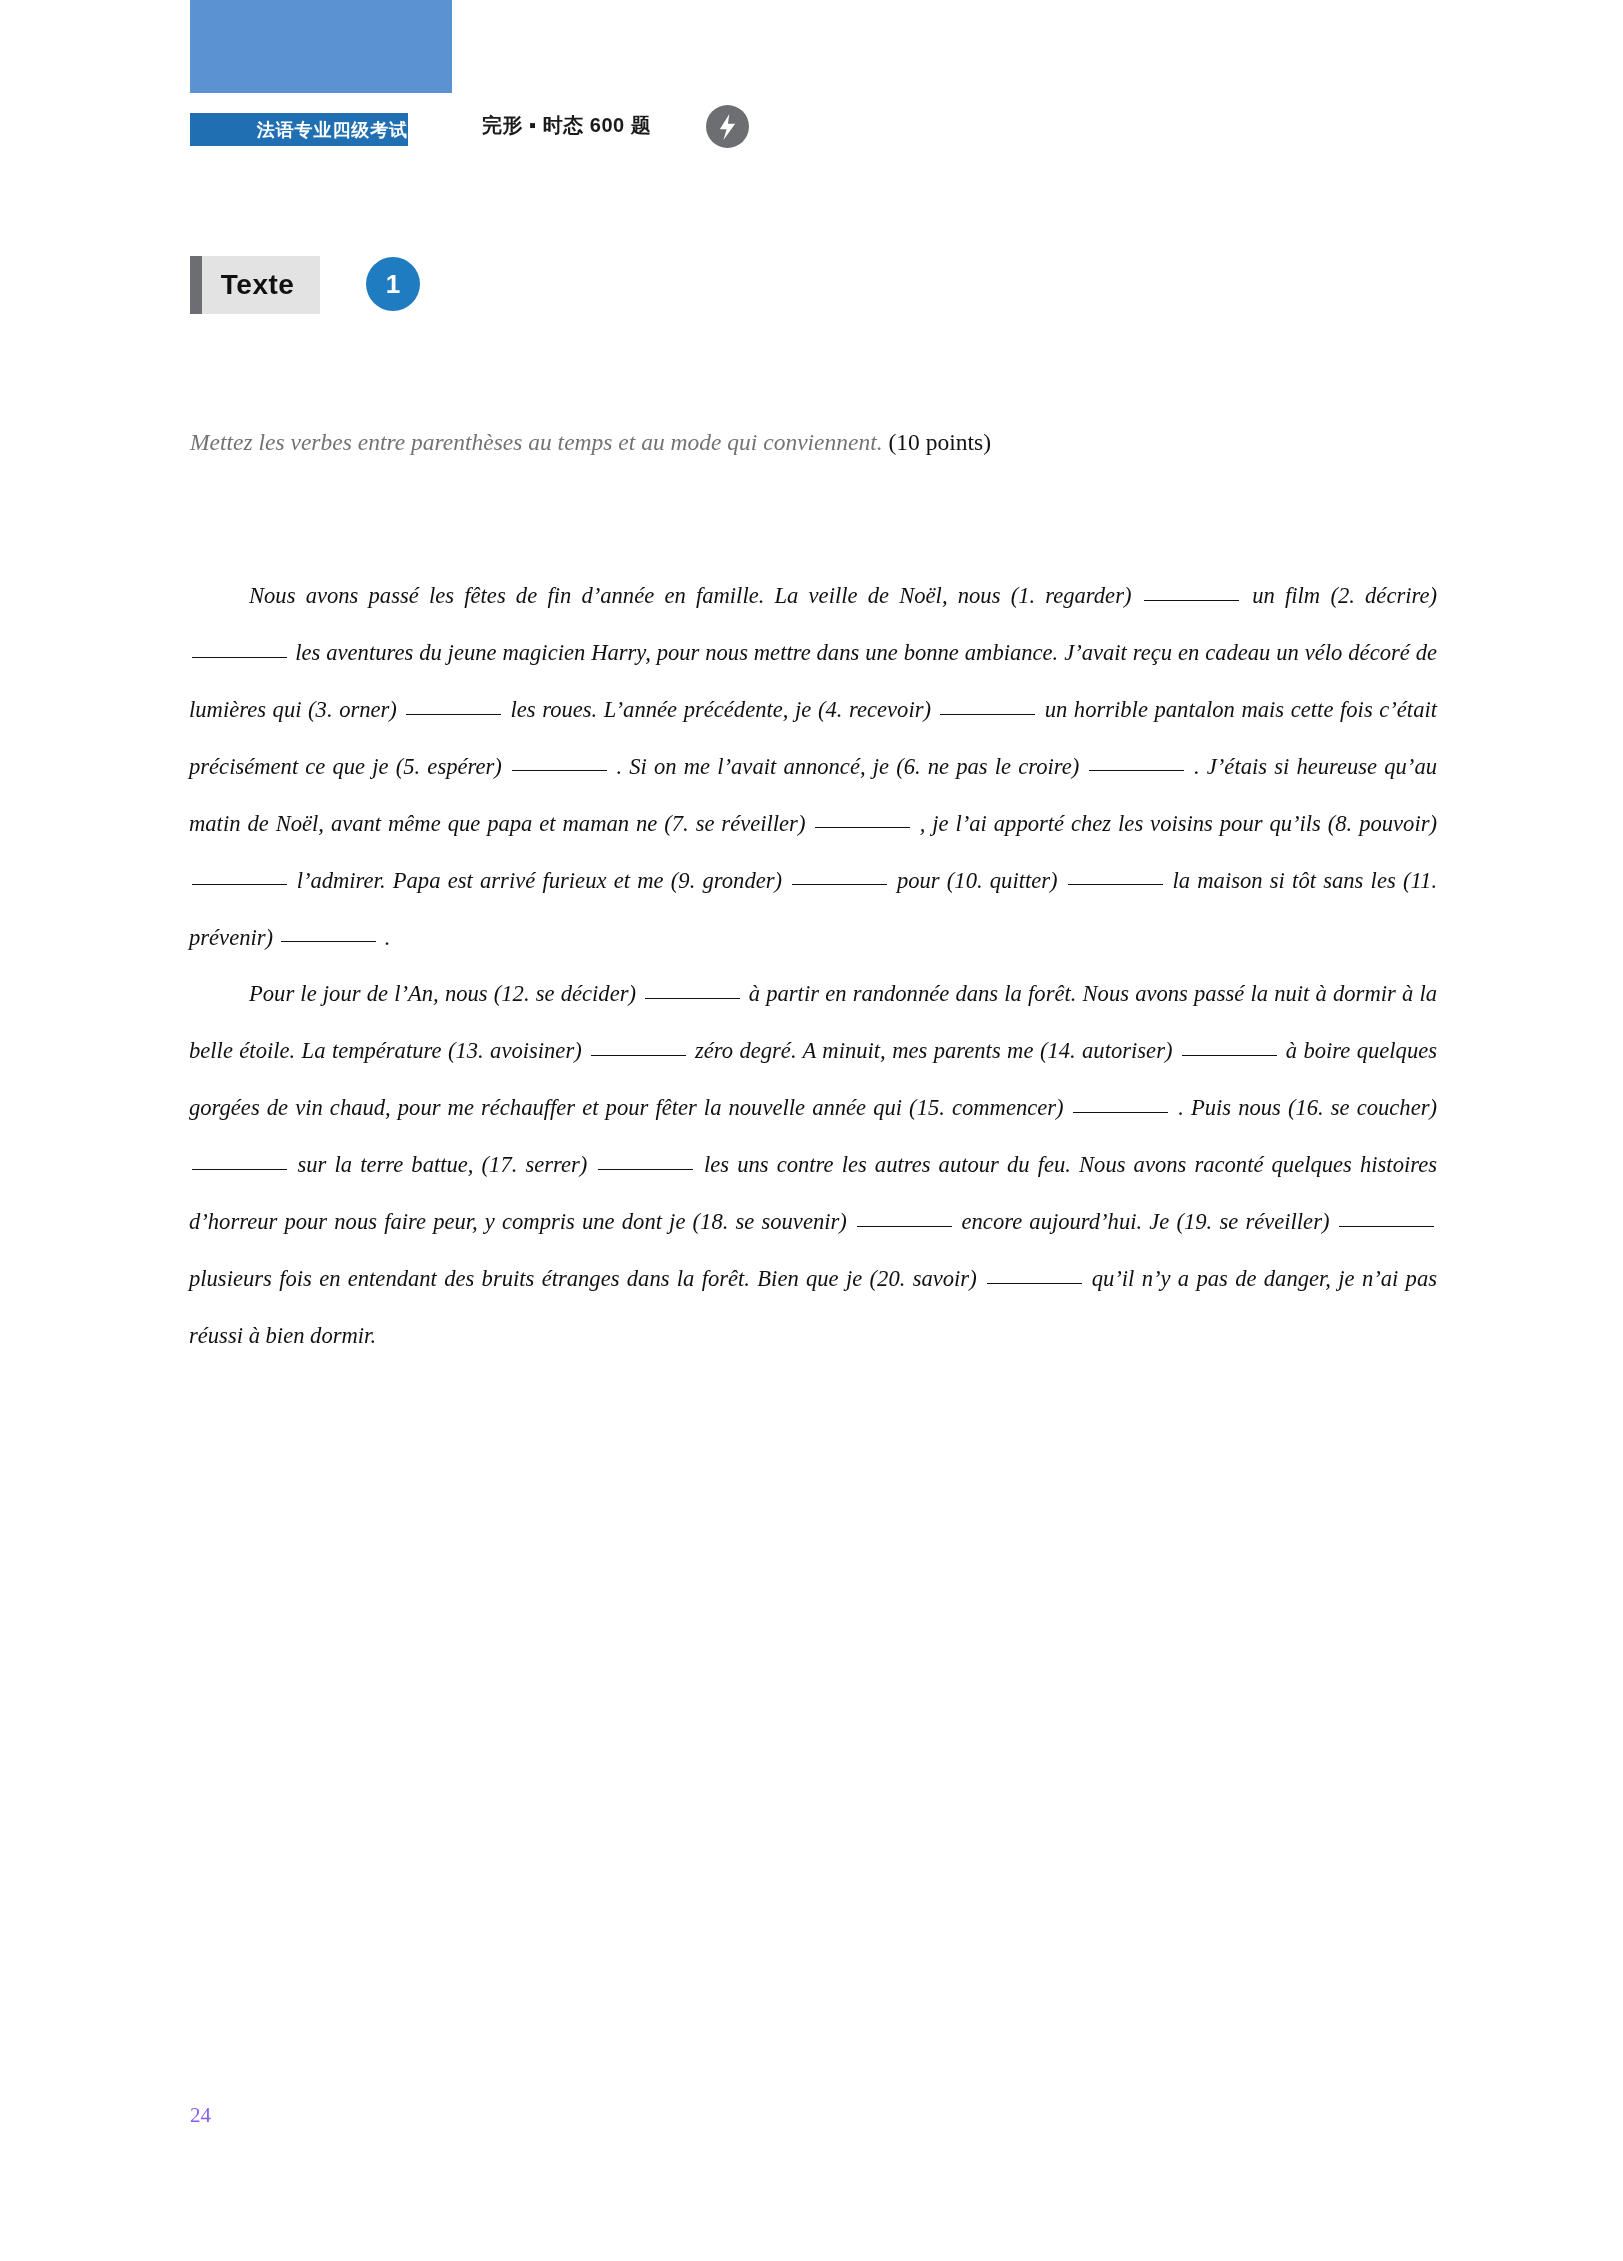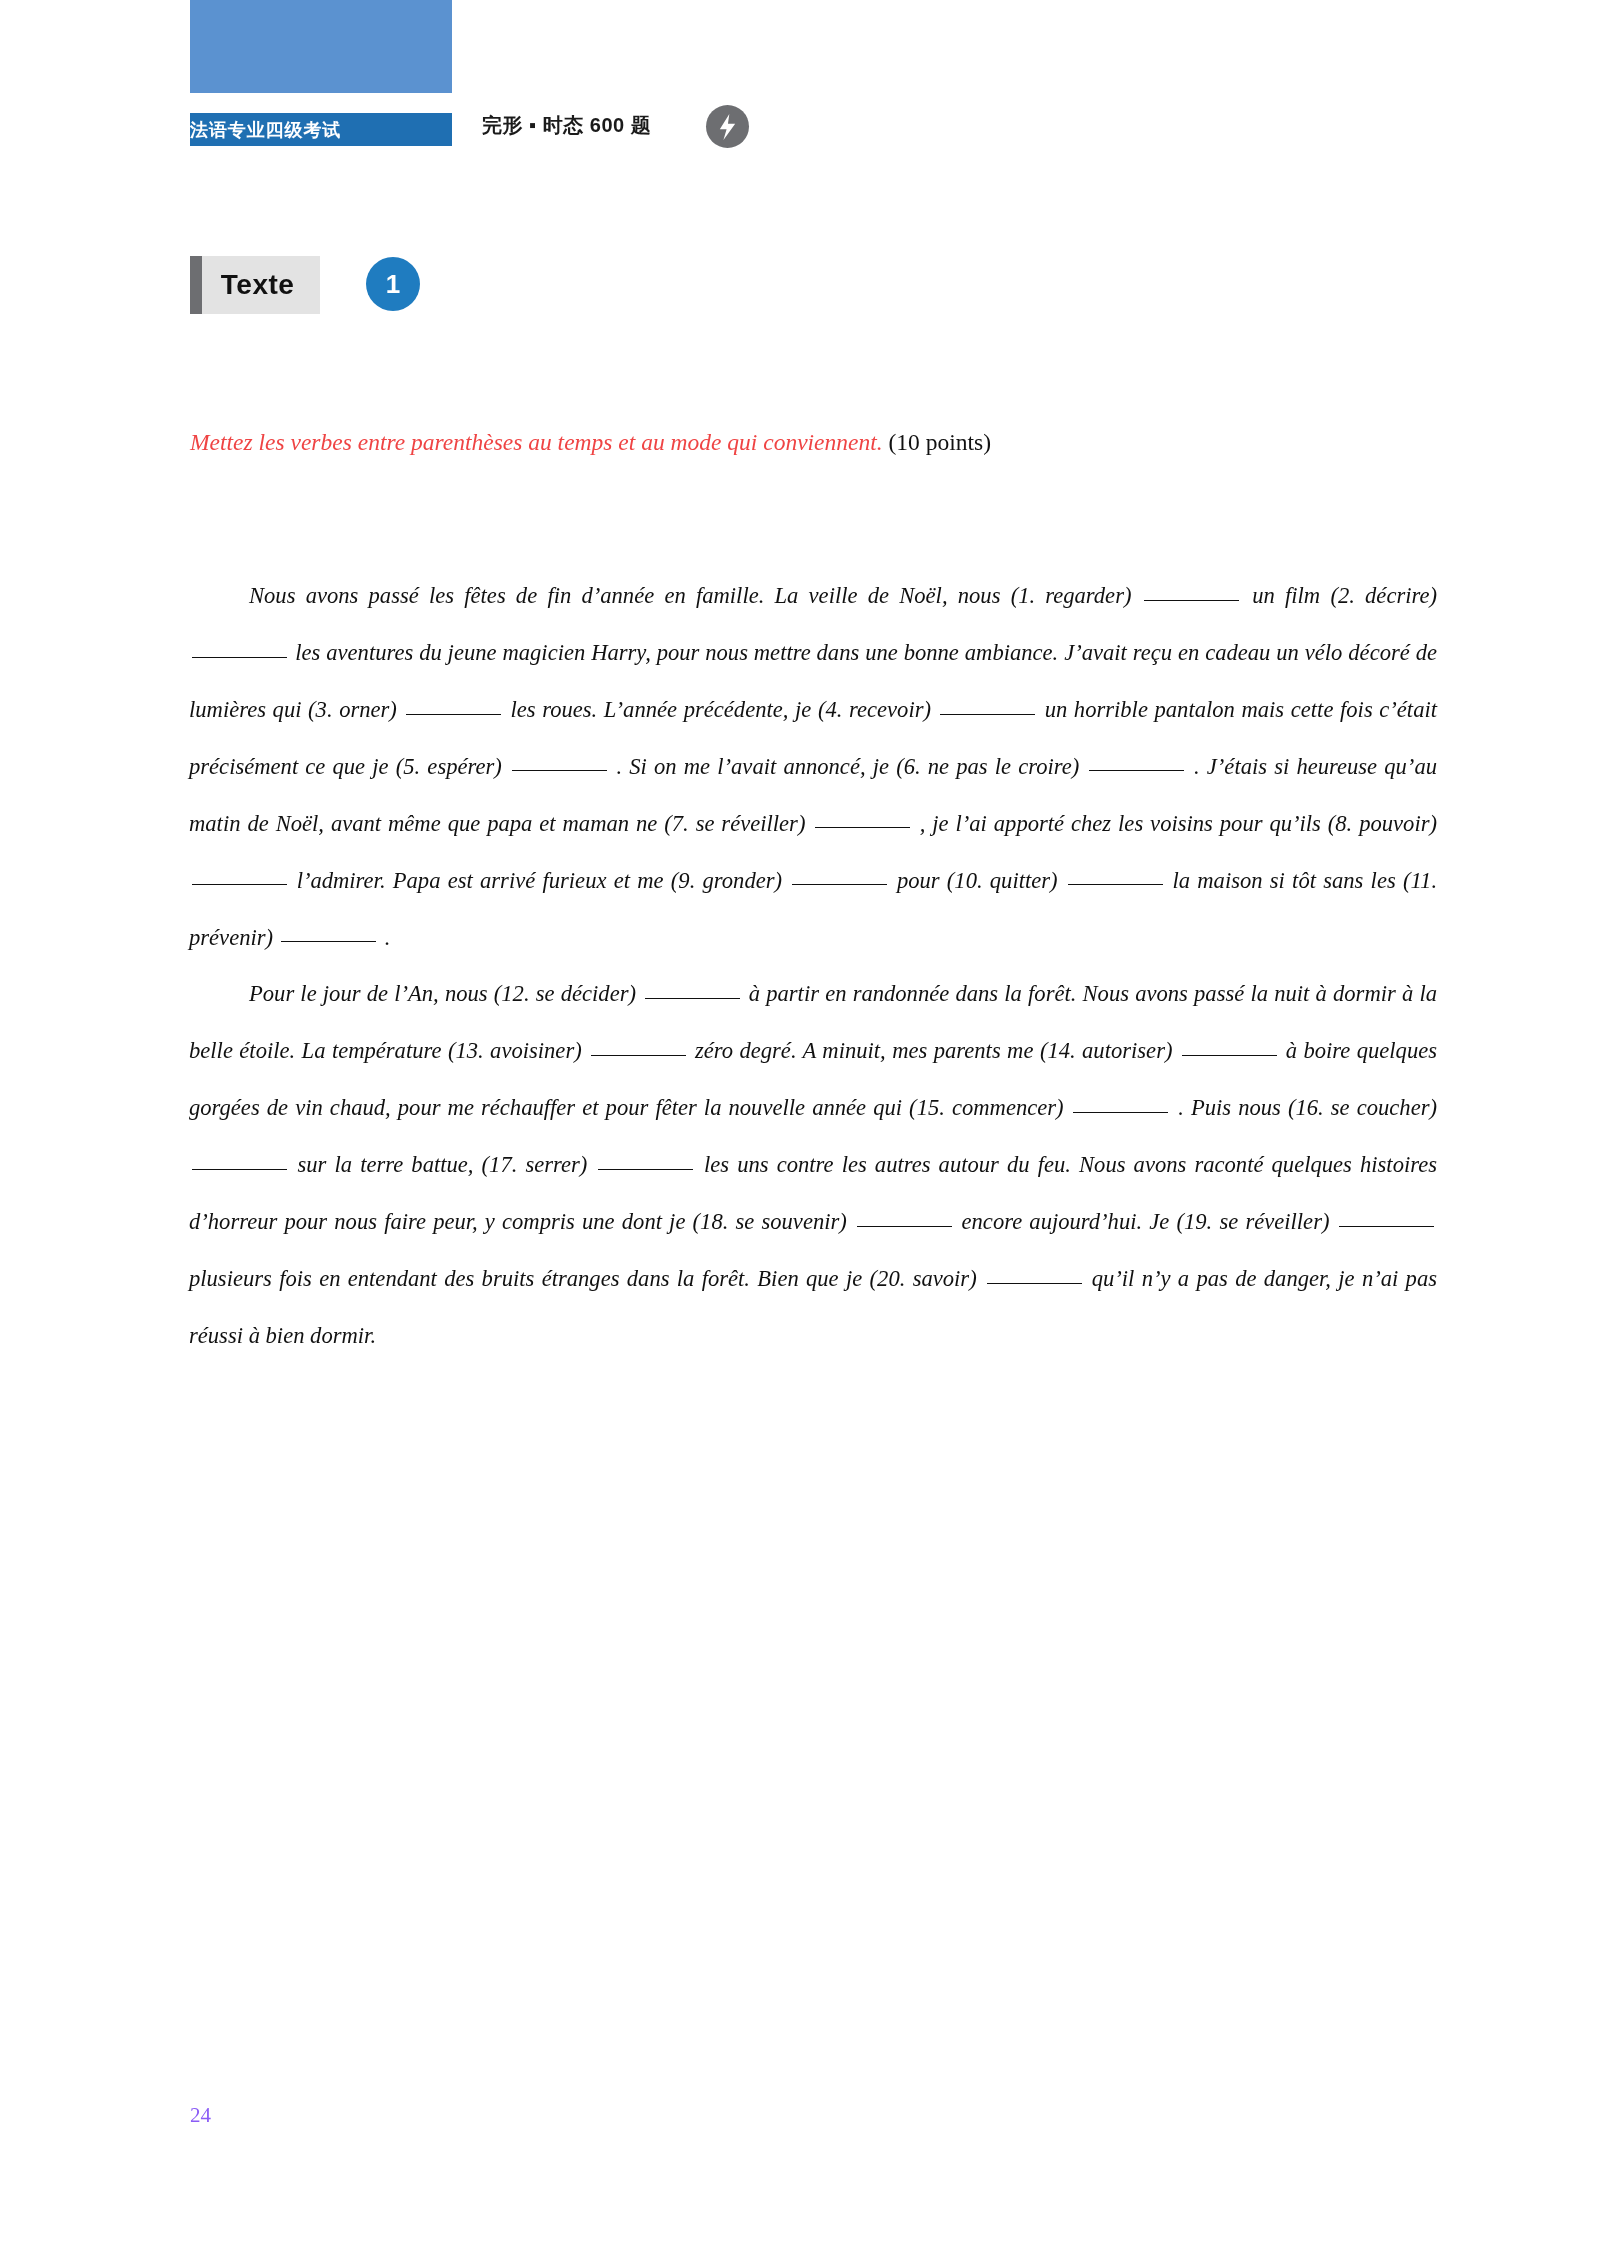--- a/index.html
+++ b/index.html
@@ -29,26 +29,26 @@
     left: 190px;
     top: 0;
     width: 262px;
     height: 93px;
     background: #5b92d0;
   }
   .header-bar {
     position: absolute;
     left: 190px;
     top: 113px;
-    width: 262px;
+    width: 218px;
     height: 33px;
     background: #1f6fb2;
     display: flex;
     align-items: center;
-    justify-content: flex-start;
+    justify-content: flex-end;
   }
   .header-bar-label {
     color: #ffffff;
     font-family: "Liberation Sans", sans-serif;
     font-weight: bold;
     font-size: 18px;
     letter-spacing: 0.9px;
   }
   .header-sub {
     position: absolute;
@@ -125,21 +125,21 @@
     position: absolute;
     left: 190px;
     top: 427px;
     width: 1248px;
     font-size: 23.5px;
     line-height: 1.3;
     color: #1c4f9c;
   }
   .instruction .ital {
     font-style: italic;
-    color: #ef4444;
+    color: #737373;
   }
   .instruction .points {
     font-style: normal;
     color: #111111;
   }
 
   
   .passage {
     position: absolute;
     left: 189px;

